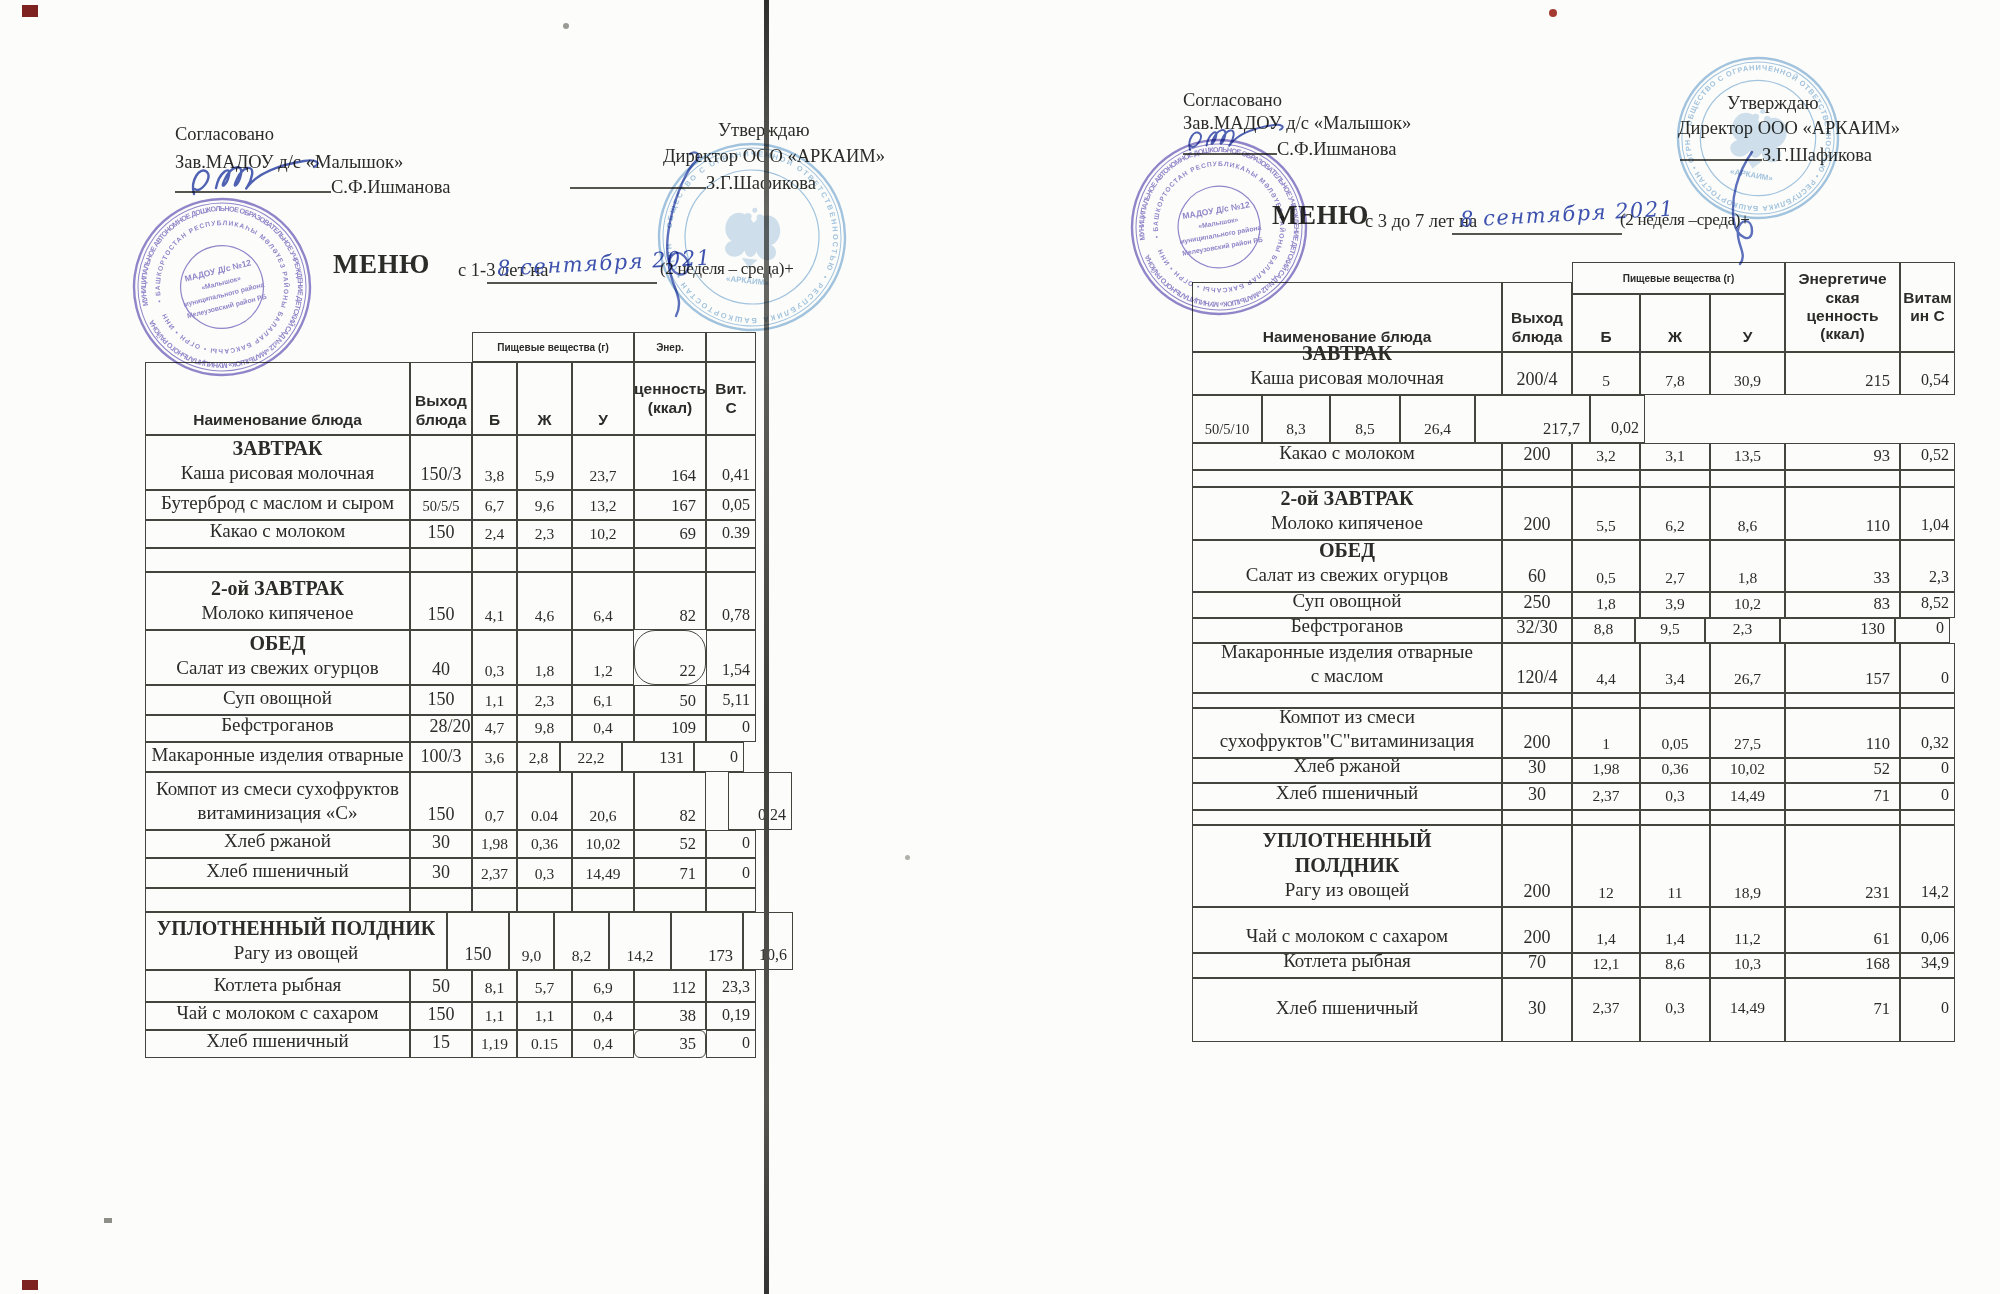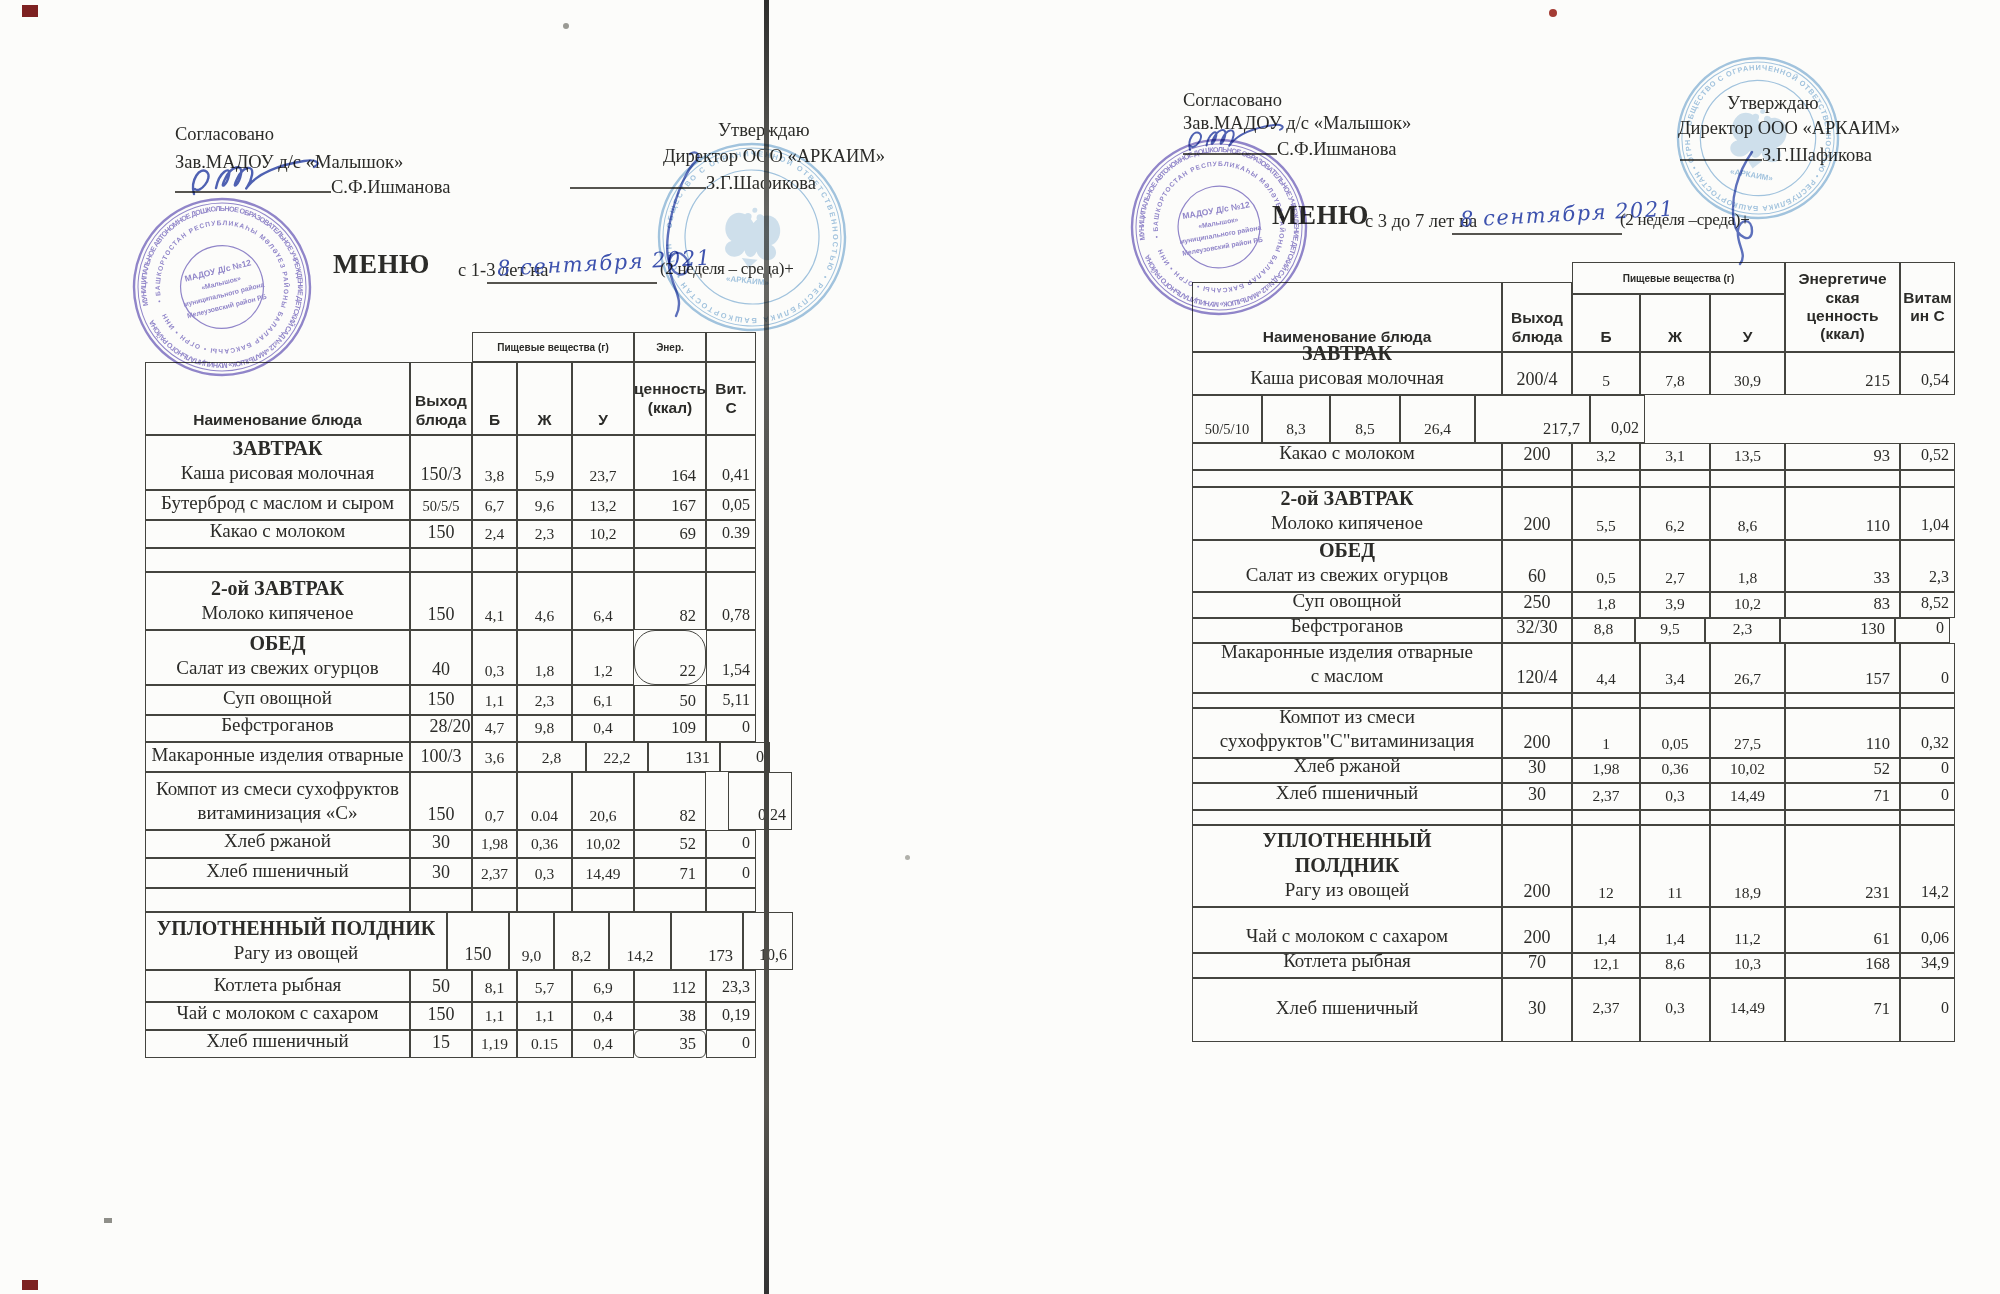--- a/index.html
+++ b/index.html
@@ -279,21 +279,21 @@
       <div class="trow" style="height: 30px;">
         <div class="c" style="width: 265px;">
           <div class="dish">Макаронные изделия отварные</div>
         </div>
         <div class="c out" style="width: 62px;">
           <div>100/3</div>
         </div>
         <div class="c bju" style="width: 45px;">
           <div>3,6</div>
         </div>
-        <div class="c bju" style="width: 69px;">
+        <div class="c bju" style="width: 43px;">
           <div>2,8</div>
         </div>
         <div class="c bju" style="width: 62px;">
           <div>22,2</div>
         </div>
         <div class="c kcal" style="width: 72px;">
           <div>131</div>
         </div>
         <div class="c vit" style="width: 50px;">
           <div>0</div>

